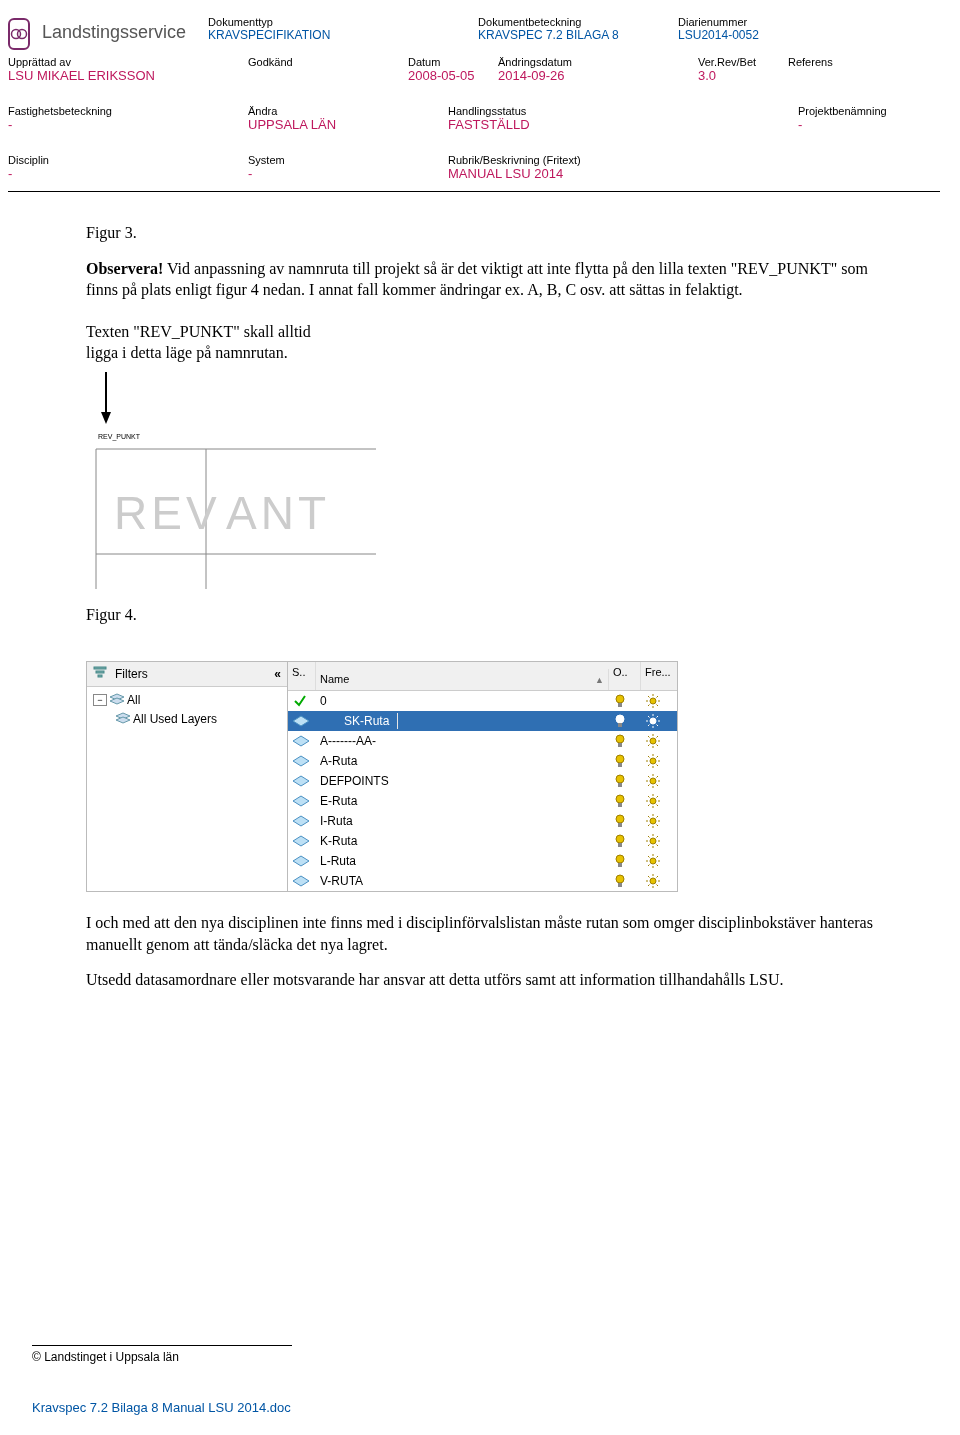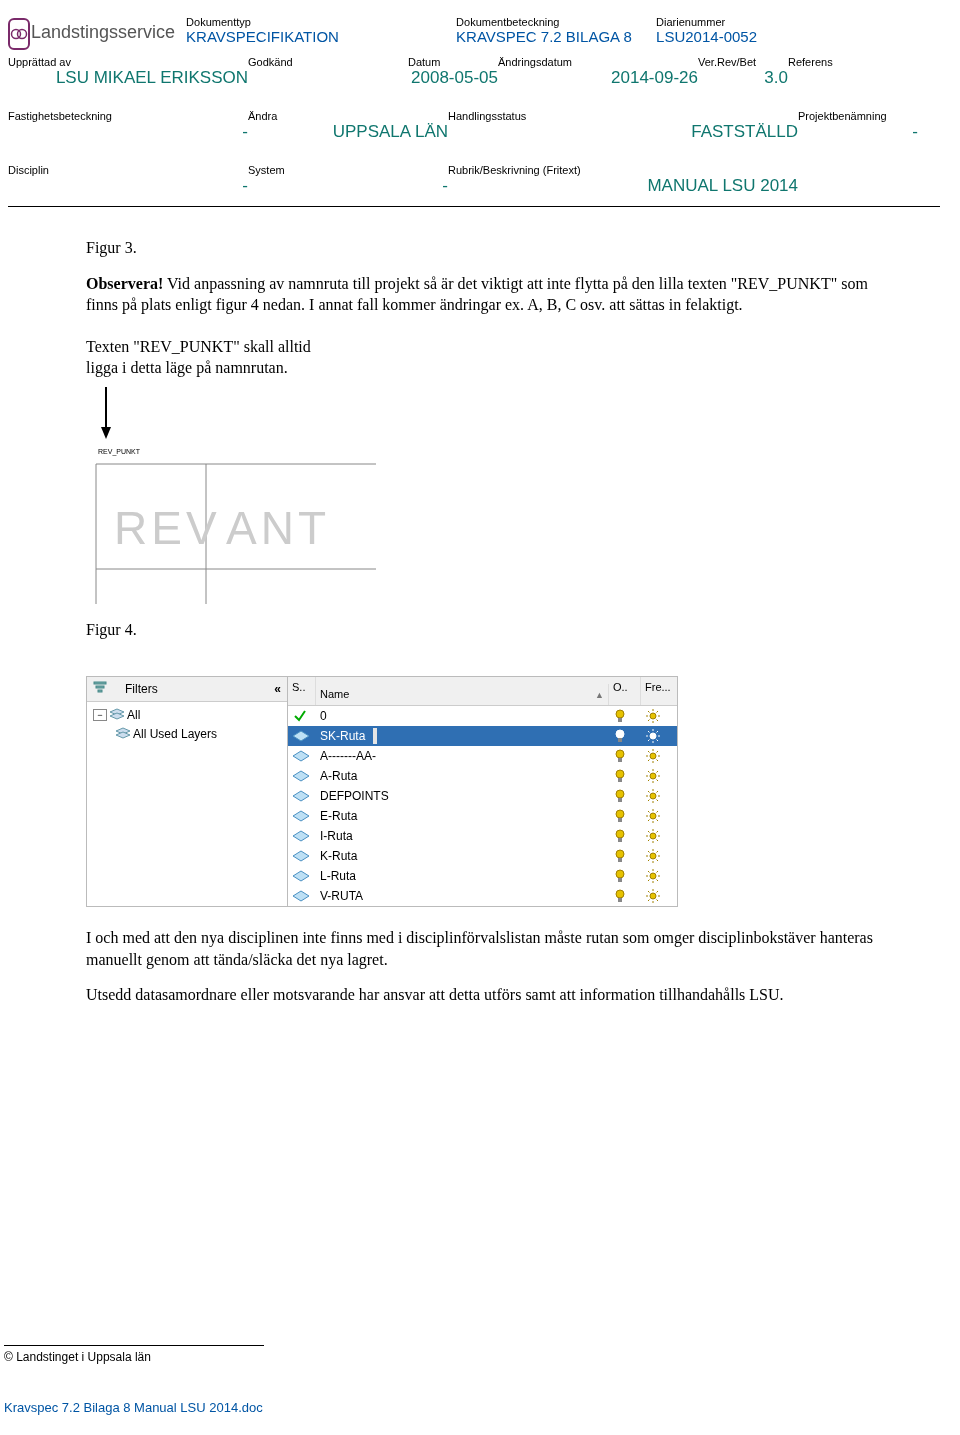--- a/index.html
+++ b/index.html
@@ -14,21 +14,21 @@
   .page {
     width: 960px;
     min-height: 1435px;
     position: relative;
     padding: 16px 20px 20px 8px;
     box-sizing: border-box;
   }
   .header {
     display: flex;
     align-items: flex-start;
-    gap: 1px;
+    gap: 12px;
     margin-bottom: 2px;
   }
   .logo {
     width: 28px;
     height: 28px;
     border: 2px solid #7a2a6a;
     border-radius: 6px;
     display: flex;
     align-items: center;
     justify-content: center;
@@ -55,23 +55,23 @@
     font-size: 11px;
     margin-top: 6px;
   }
   .meta-row3, .meta-row4 {
     display: grid;
     grid-template-columns: 240px 200px 350px 120px;
     font-size: 11px;
     margin-top: 22px;
   }
   .lbl { color: #000; font-size: 11px; }
-  .val { color: #0f766e; font-size: 17px; text-align: right; }
+  .val { color: #be185d; font-size: 13px; }
   .big-lbl { font-size: 11px; }
-  .big-val { color: #0055a4; font-size: 15px; }
+  .big-val { color: #0055a4; font-size: 12px; }
   .hr {
     border: none;
     border-top: 1.5px solid #000;
     margin: 10px 0 6px 0;
   }
   .content {
     margin: 30px 50px 0 78px;
     font-family: Garamond, 'Times New Roman', serif;
     font-size: 16px;
     line-height: 1.35;
@@ -99,21 +99,21 @@
     background: #fff;
   }
   .filters-header {
     display: flex;
     align-items: center;
     justify-content: space-between;
     padding: 3px 6px;
     border-bottom: 1px solid #ccc;
     background: #f0f0f0;
   }
-  .filters-header .title { display:flex; align-items:center; gap:18px; }
+  .filters-header .title { display:flex; align-items:center; gap:8px; }
   .filters-header .collapse { font-weight:bold; }
   .tree {
     padding: 4px 6px;
   }
   .tree-item {
     display: flex;
     align-items: center;
     gap: 2px;
     padding: 1px 0;
   }
@@ -153,25 +153,25 @@
     display: flex;
     align-items: center;
     height: 100%;
   }
   .layer-row.sel {
     background: #2f6fb3;
     color: #fff;
   }
   .status-cell svg, .on-cell svg, .freeze-cell svg { display:block; }
   .name-cell { font-size: 12px; }
-  .name-cursor { border-right: 4px solid #e5e5e5; padding-right:8px;}
+  .name-cursor { border-right: 1px solid #e5e5e5; padding-right:8px;margin-left:24px;}
   .sort-arrow { margin-left:auto; color:#777; font-size:9px;}
   .footer {
     position: absolute;
-    left: 4px;
+    left: 32px;
     bottom: 20px;
     font-size: 12px;
     color: #000;
     font-family: Arial, sans-serif;
   }
   .footer .docname {
     color: #0055a4;
     margin-top: 36px;
     font-size: 13px;
   }

